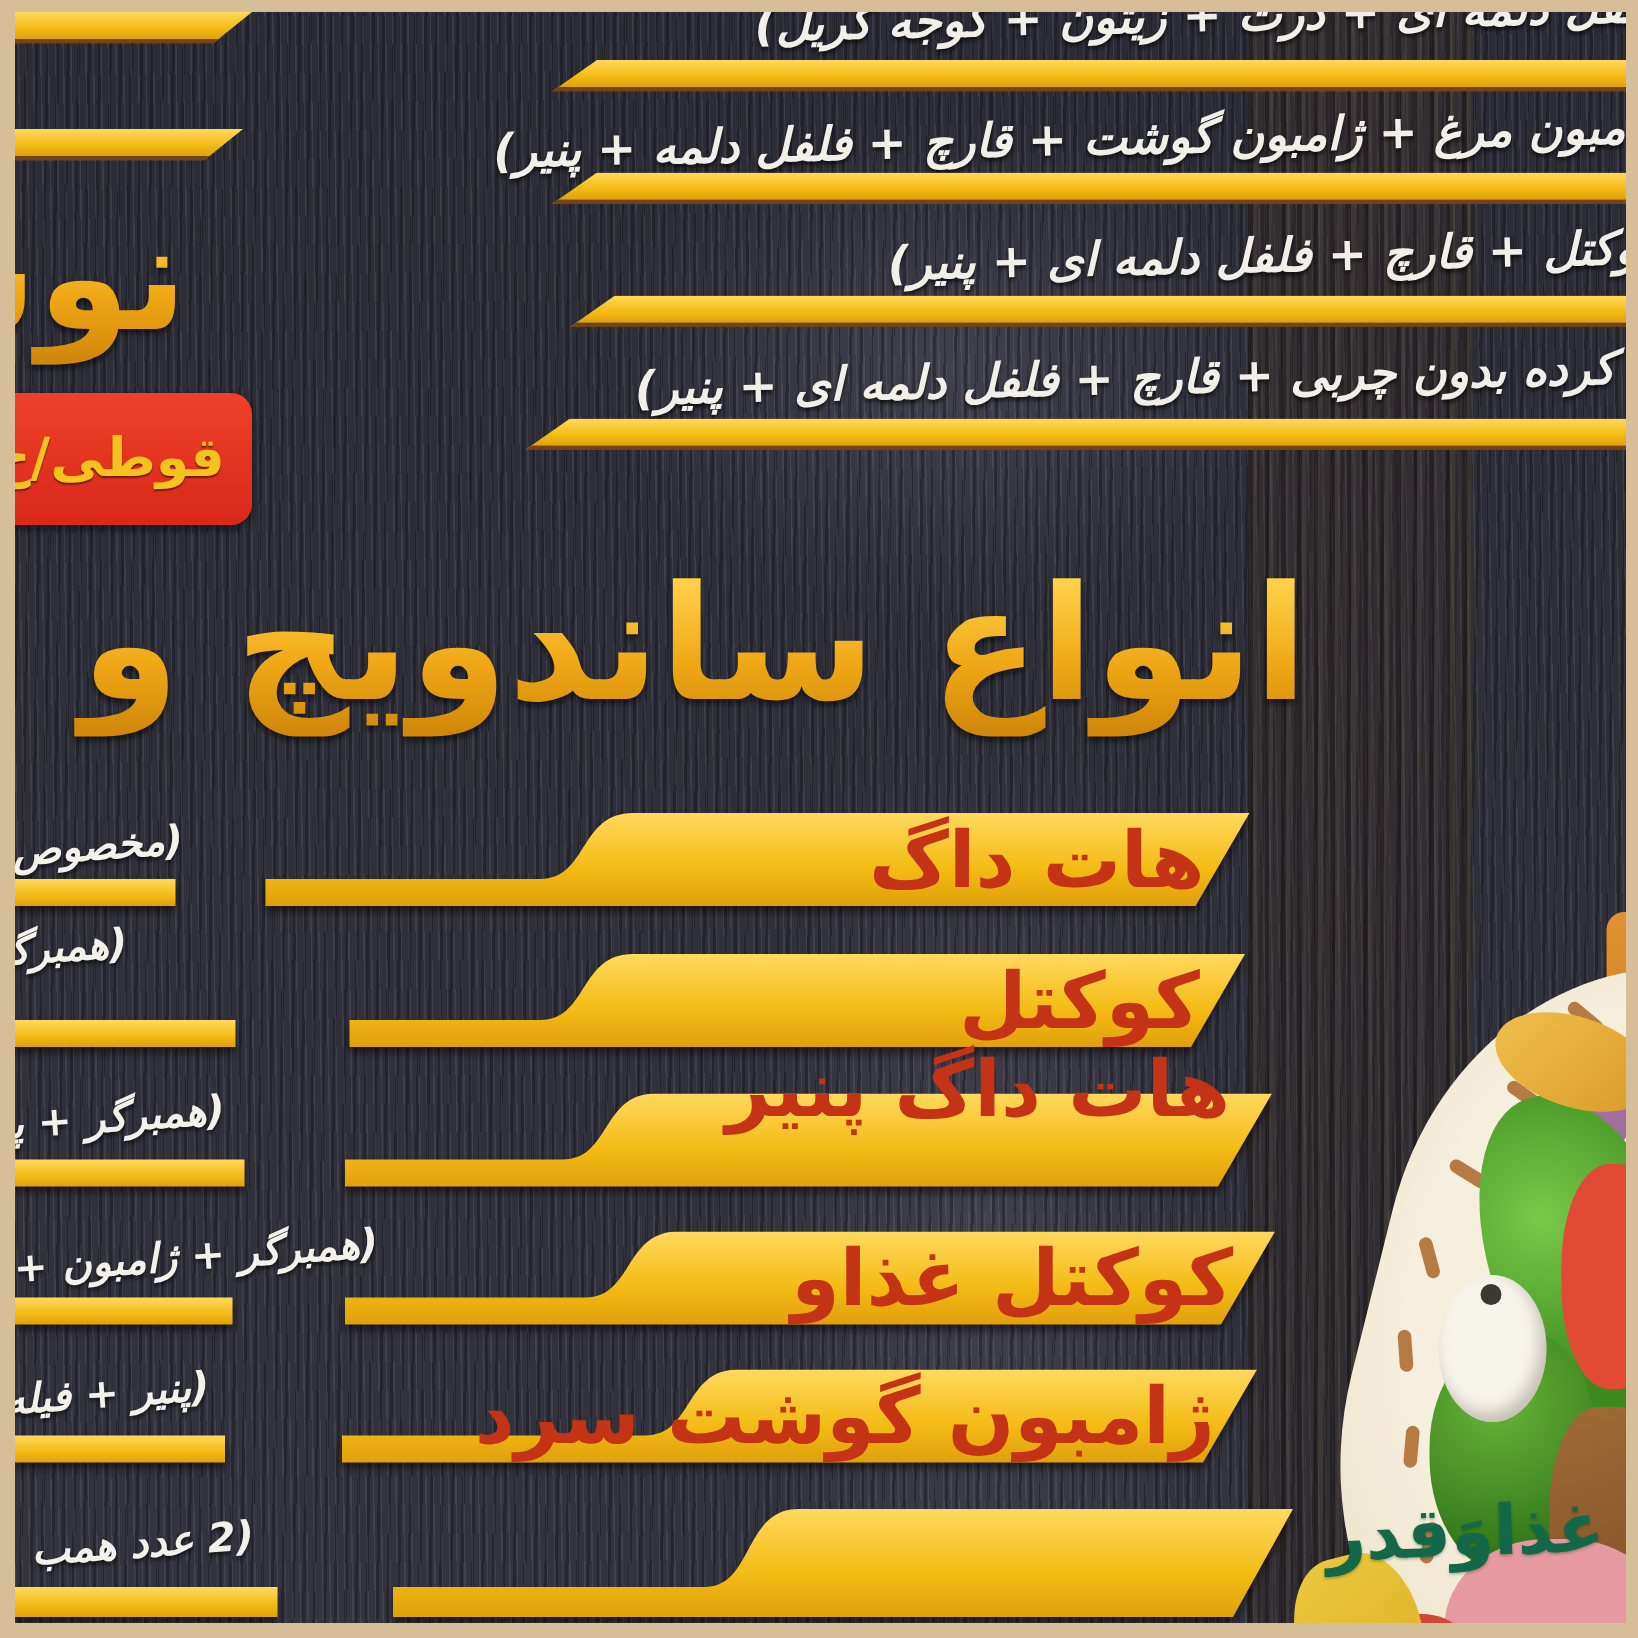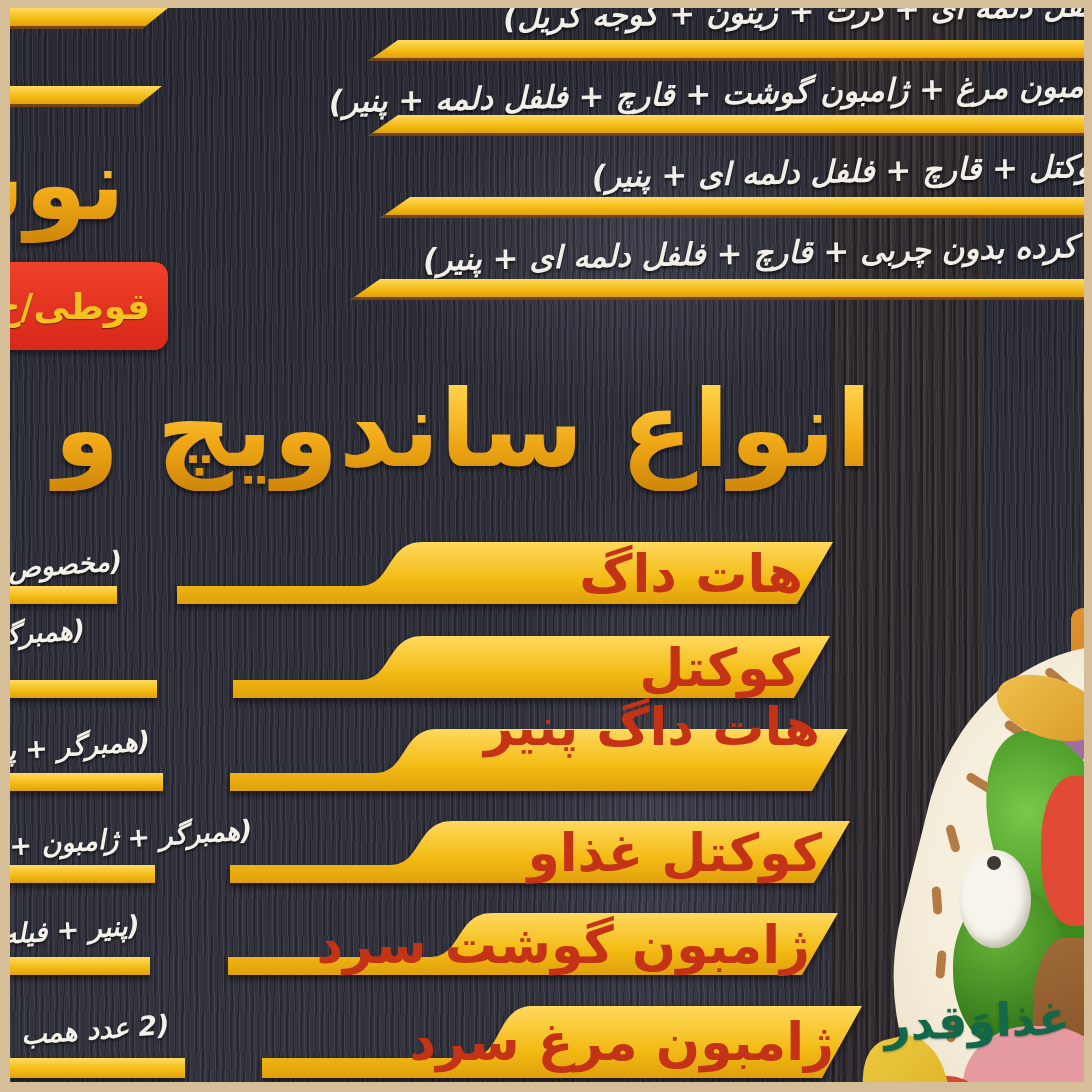--- a/index.html
+++ b/index.html
@@ -140,19 +140,18 @@
       <path d="M -12 44 H 140 V 62 H -12 Z" fill="url(#gy)"></path>
       <path d="M 218 62 L 218 44 L 420 44 C 452 44 446 0 482 0 L 828 0 L 792 62 Z" fill="url(#gy)"></path>
     </svg>
     <div class="item-name" style="top:913px;right:274px;z-index:3;text-align:center;">ژامبون گوشت سرد</div>
     <div class="note" style="right:944px;top:904px;">(پنیر + فیله مرغ</div>
 
     <svg class="item-svg" style="top:998px;z-index:3;" width="864" height="76" viewBox="0 0 864 76">
       <path d="M -12 52 H 175 V 72 H -12 Z" fill="url(#gy)"></path>
       <path d="M 252 72 L 252 52 L 460 52 C 492 52 486 0 522 0 L 852 0 L 812 72 Z" fill="url(#gy)"></path>
     </svg>
-    <div class="item-name" style="top:1010px;right:250px;z-index:3;">ژامبون مرغ سرد</div>
     <div class="note" style="right:914px;top:1002px;">(2 عدد همب</div>
 
     <div class="watermark" style="left:50px;top:986px;left:auto;right:14px;">غذاوَقدر</div>
 
   </div>
 </div>
 
 </body></html>

